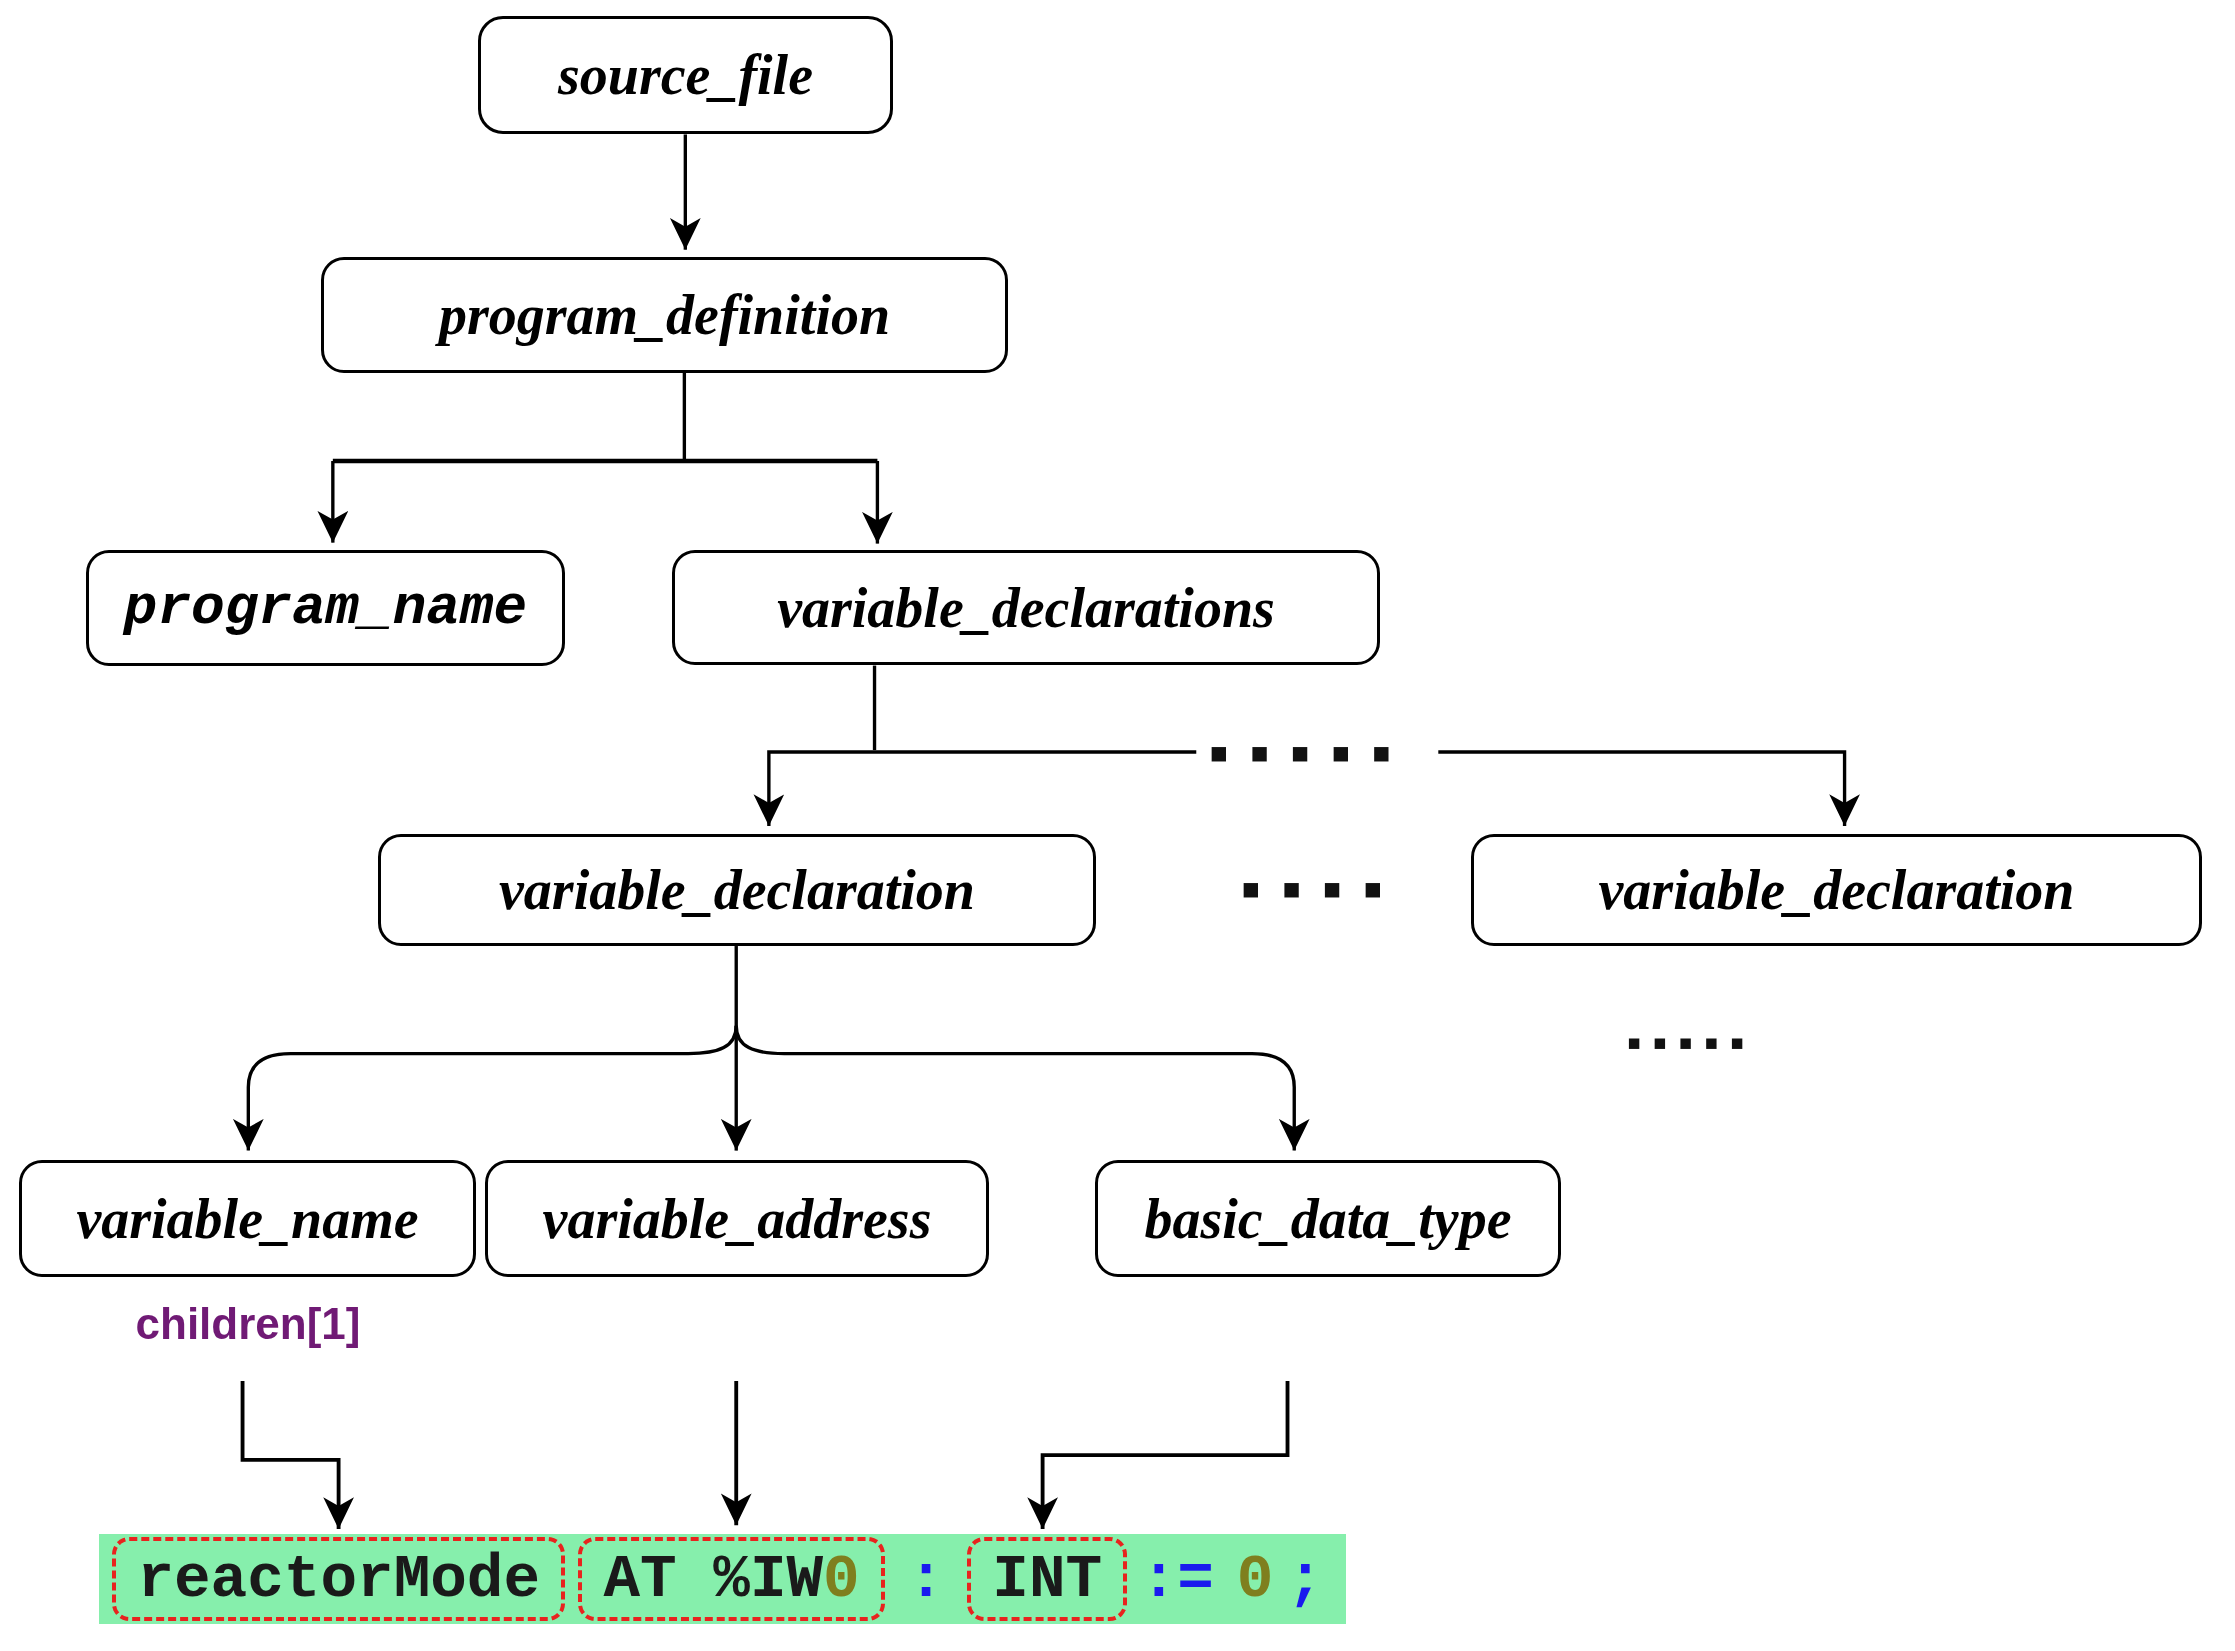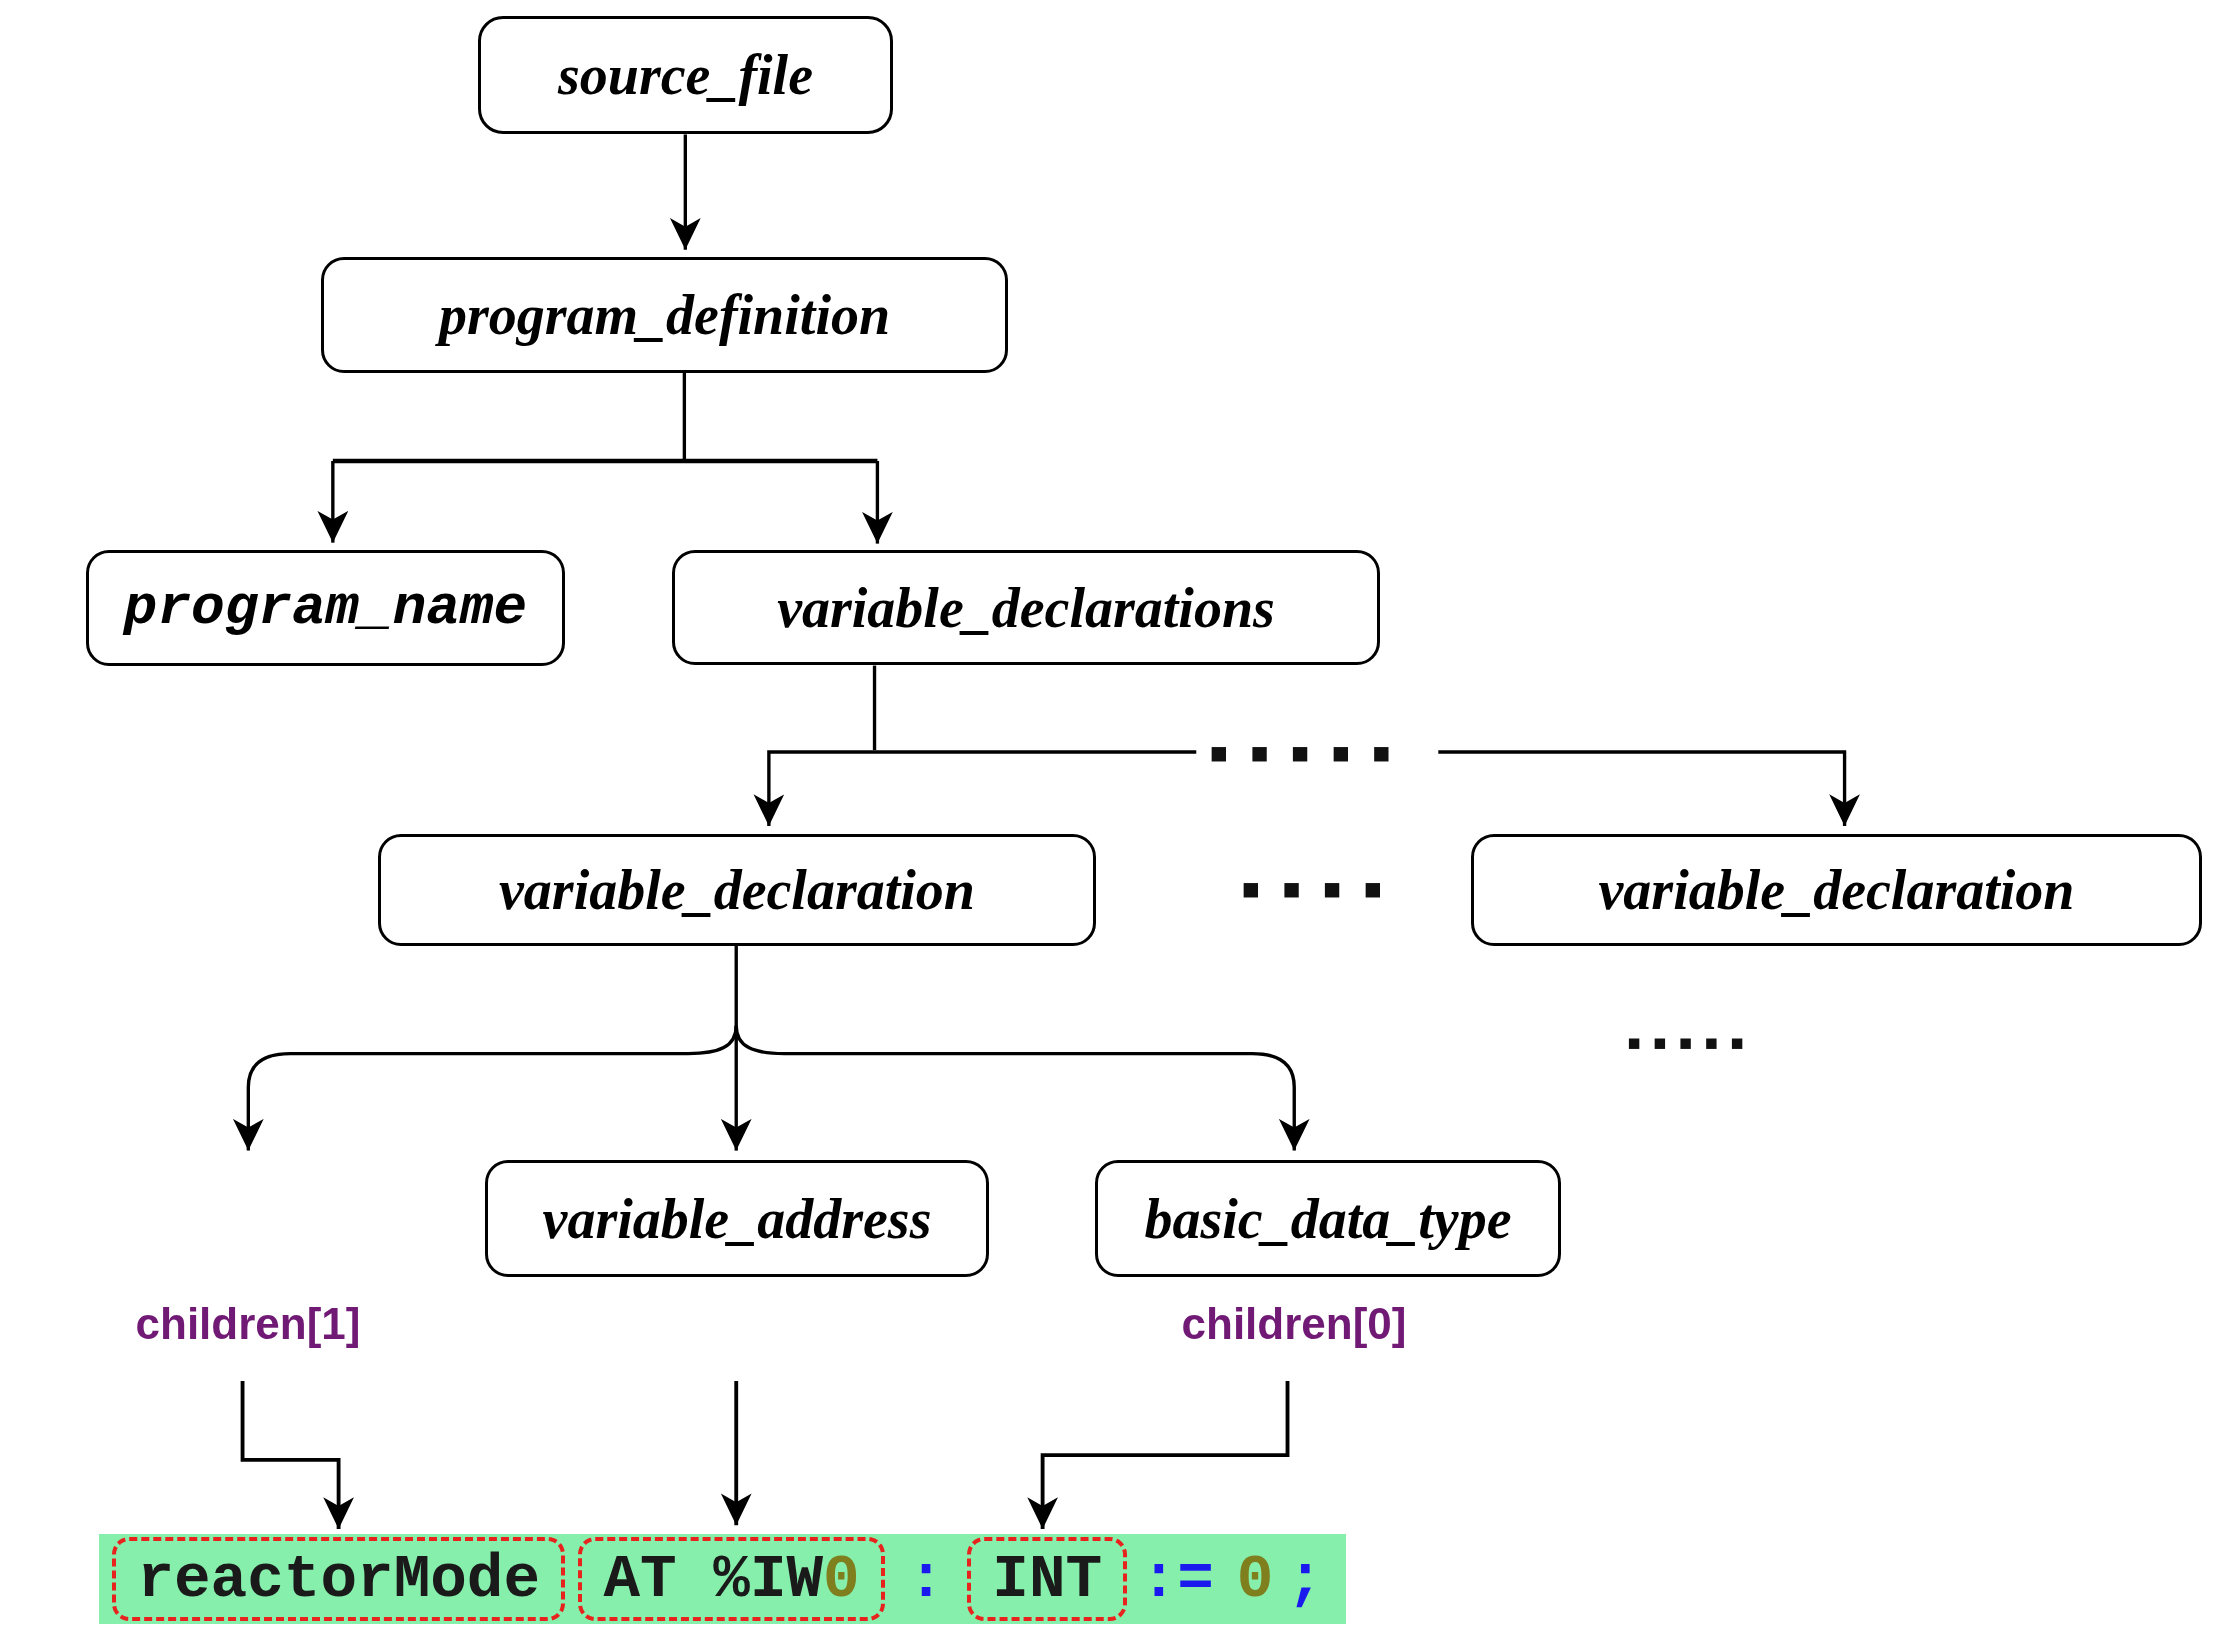--- a/index.html
+++ b/index.html
@@ -122,35 +122,35 @@
   <div class="node" style="left:321px; top:257px; width:687px; height:116px;">program_definition</div>
 
   <div class="node" style="left:86px; top:550px; width:479px; height:116px;font-family:Liberation Mono, monospace;">program_name</div>
 
   <div class="node" style="left:672px; top:550px; width:708px; height:115px;">variable_declarations</div>
 
   <div class="node" style="left:378px; top:834px; width:718px; height:112px;">variable_declaration</div>
 
   <div class="node" style="left:1471px; top:834px; width:731px; height:112px;">variable_declaration</div>
 
+  <div class="node" style="left:19px; top:1160px; width:457px; height:117px;">variable_name</div>
 
   <div class="node" style="left:485px; top:1160px; width:504px; height:117px;">variable_address</div>
 
   <div class="node" style="left:1062px; top:1160px; width:466px; height:117px;margin-left:33px;">basic_data_type</div>
 
   <div class="dots dots-a" style="left:1209px; top:738px;">▪▪▪▪▪</div>
 
   <div class="dots dots-b" style="left:1241px; top:874px;">▪▪▪▪</div>
 
   <div class="dots dots-c" style="left:1627px; top:1032px;">▪▪▪▪▪</div>
 
   <div class="child-index" style="left:56px; top:1299px;">children[1]</div>
 
 
-  <div class="child-index" style="left:1102px; top:1299px;">children[0]</div>
 
   <div id="code-strip">
     <span class="hl-box"><span>reactorMode</span></span>
 
     <span class="hl-box gap14"><span>AT %IW</span><span class="tok-olive">0</span></span>
 
     <span class="tok-blue gap24">:</span>
 
     <span class="hl-box gap24"><span>INT</span></span>
 

